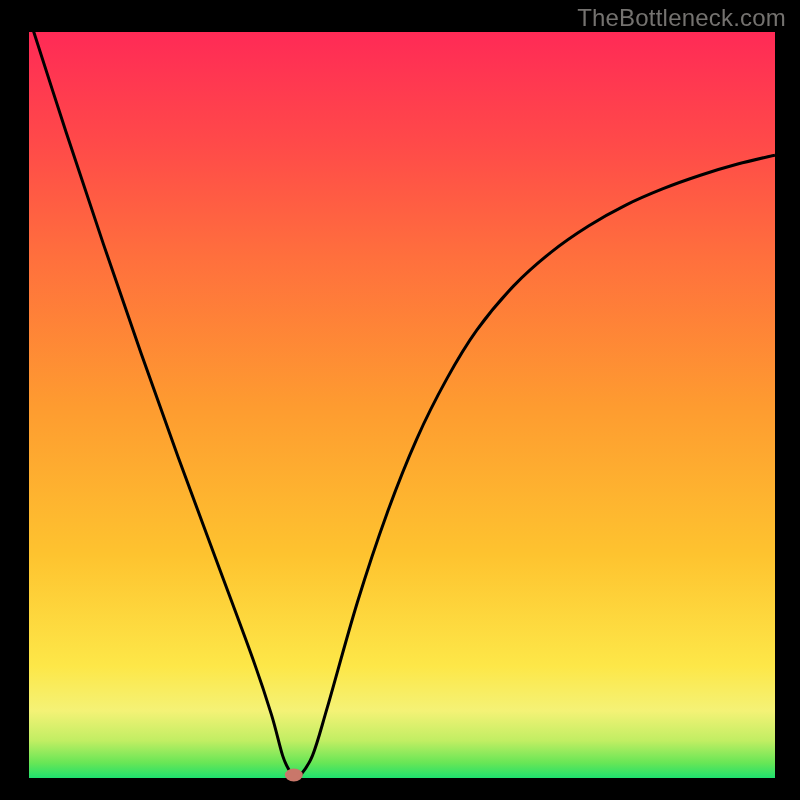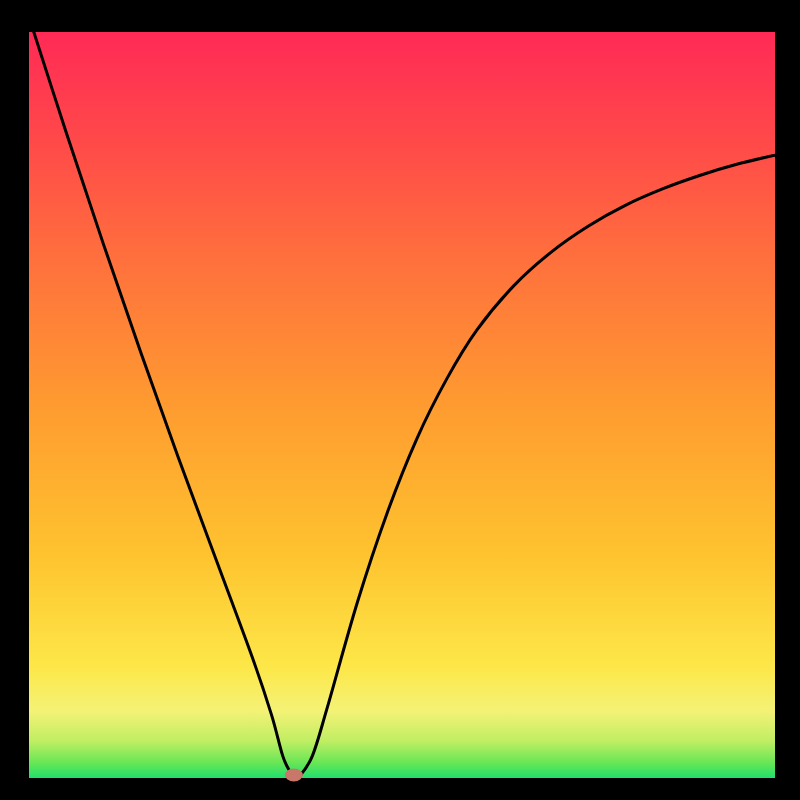--- a/index.html
+++ b/index.html
@@ -45,20 +45,21 @@
   }
   .min-marker {
     fill: #c9776a;
     stroke: none;
   }
 </style>
 </head>
 <body>
 
 <div class="frame">
+  <div class="watermark">TheBottleneck.com</div>
 
   <svg class="plot" viewBox="0 0 800 800" preserveAspectRatio="none">
     <defs>
       <linearGradient id="bg-grad" x1="0" y1="1" x2="0" y2="0">
           <stop offset="0%" stop-color="#1fe06e"></stop>
           <stop offset="2%" stop-color="#67e656"></stop>
           <stop offset="5%" stop-color="#c1ee63"></stop>
           <stop offset="9%" stop-color="#f4f276"></stop>
           <stop offset="15%" stop-color="#fde748"></stop>
           <stop offset="30%" stop-color="#fec32f"></stop>

